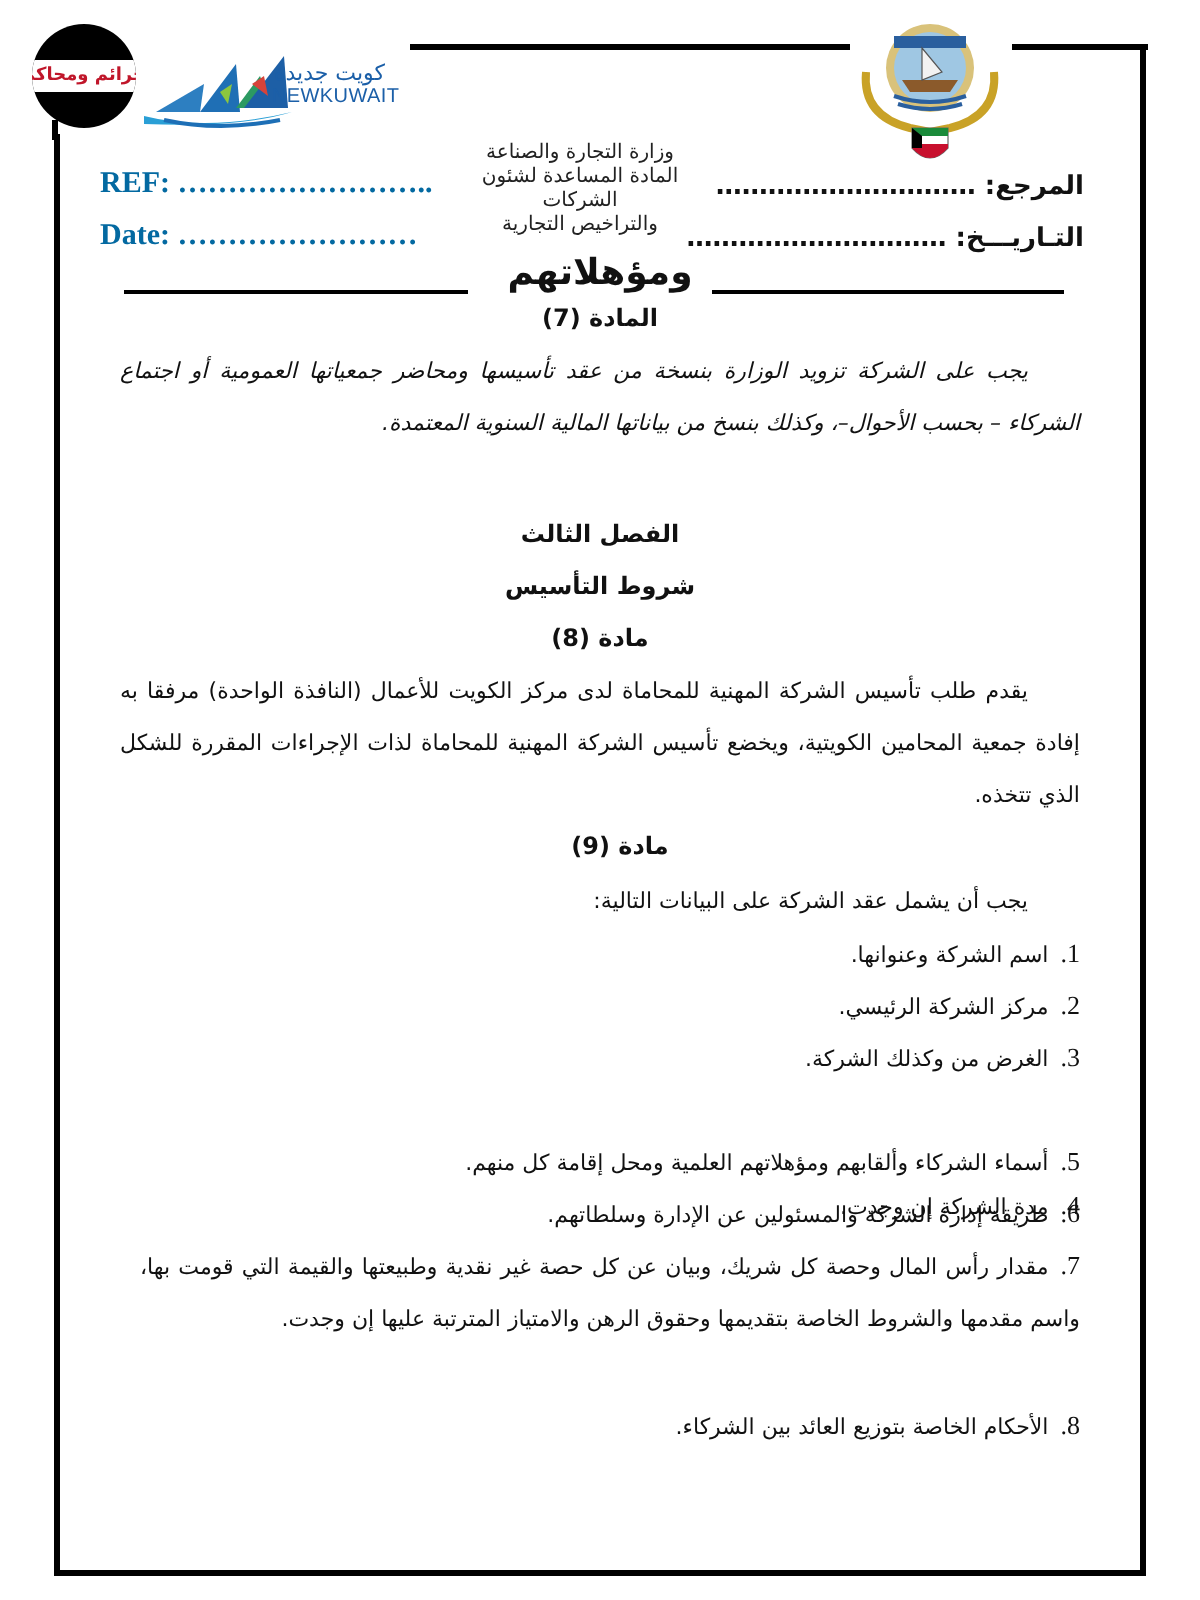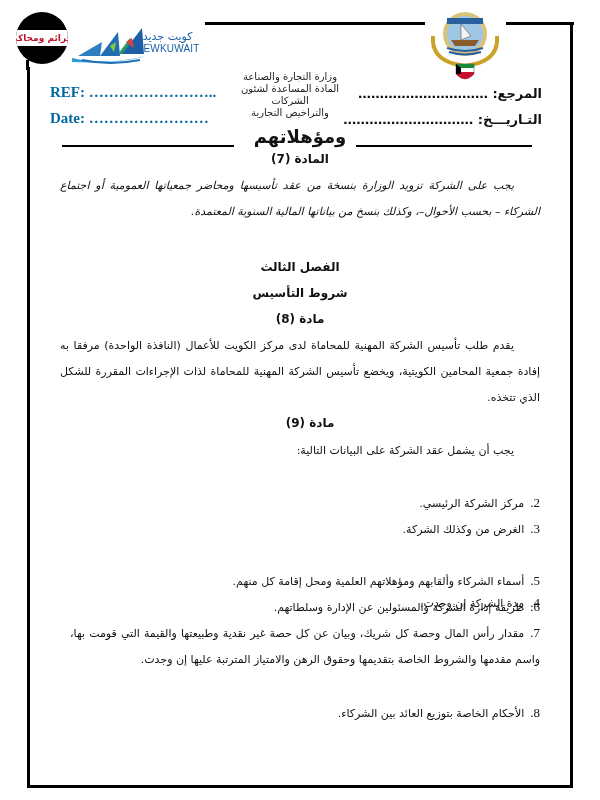--- a/index.html
+++ b/index.html
@@ -175,20 +175,21 @@
 </div>
 
 <div class="content" style="top:416px;">
   <div class="heading" style="padding-left:20px;">مادة (9)</div>
 </div>
 <div class="content" style="top:438px; padding-right:0;">
   <div class="para"><span class="first">يجب أن يشمل عقد الشركة على البيانات التالية:</span></div>
 </div>
 
 <div class="content" style="top:464px; height:280px;">
+  <div class="list-item" style="top:0px;"><span class="num">1.</span><span>اسم الشركة وعنوانها.</span></div>
   <div class="list-item" style="top:26px;"><span class="num">2.</span><span>مركز الشركة الرئيسي.</span></div>
   <div class="list-item" style="top:52px;"><span class="num">3.</span><span>الغرض من وكذلك الشركة.</span></div>
   <div class="list-item" style="top:78px;margin-top:48px;"><span class="num">4.</span><span>مدة الشركة إن وجدت.</span></div>
   <div class="list-item" style="top:104px;"><span class="num">5.</span><span>أسماء الشركاء وألقابهم ومؤهلاتهم العلمية ومحل إقامة كل منهم.</span></div>
   <div class="list-item" style="top:130px;text-align:center;"><span class="num">6.</span><span>طريقة إدارة الشركة والمسئولين عن الإدارة وسلطاتهم.</span></div>
   <div class="list-item multi" style="top:156px;"><span class="num">7.</span><span>مقدار رأس المال وحصة كل شريك، وبيان عن كل حصة غير نقدية وطبيعتها والقيمة التي قومت بها، واسم مقدمها والشروط الخاصة بتقديمها وحقوق الرهن والامتياز المترتبة عليها إن وجدت.</span></div>
   <div class="list-item" style="top:236px;"><span class="num">8.</span><span>الأحكام الخاصة بتوزيع العائد بين الشركاء.</span></div>
 </div>
 
 </body></html>

